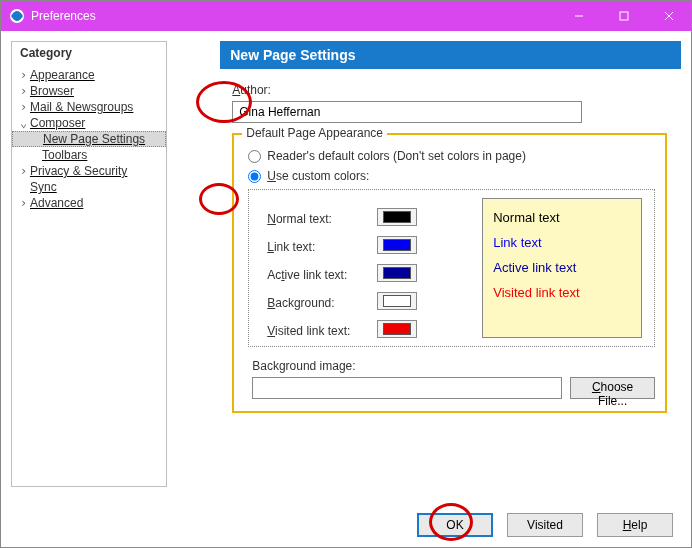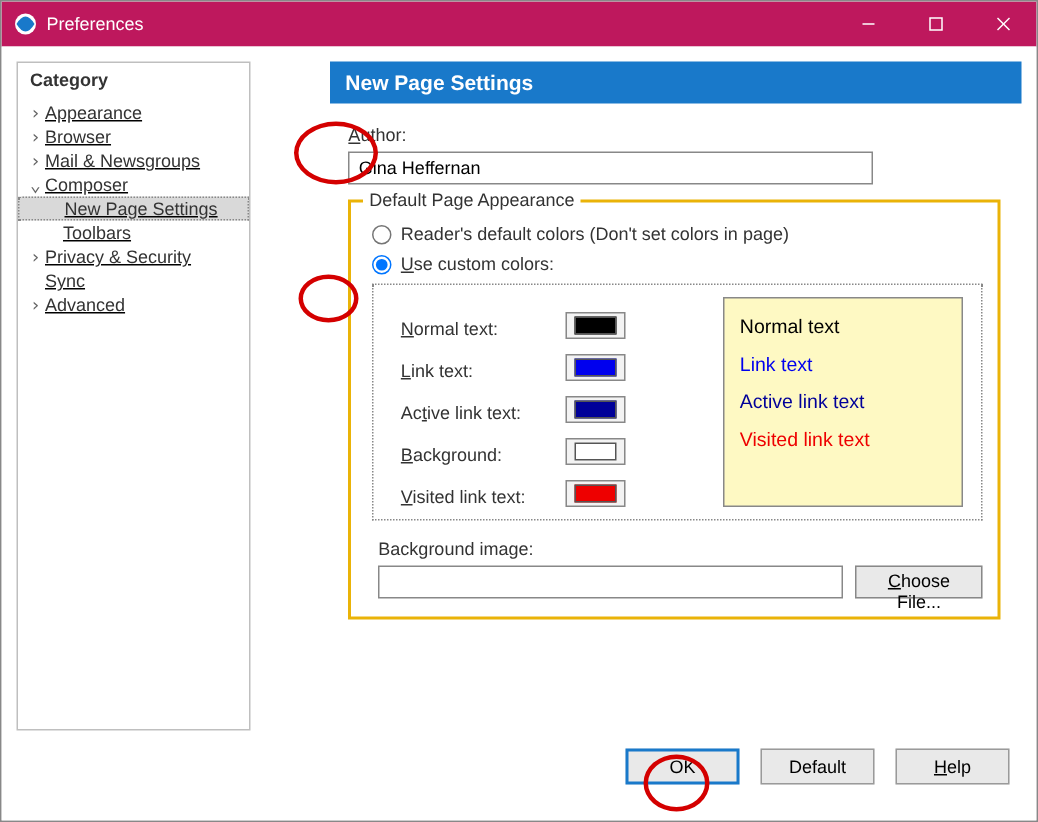--- a/index.html
+++ b/index.html
@@ -10,21 +10,21 @@
     width: 692px;
     height: 548px;
     position: relative;
     background: #f0f0f0;
     border: 1px solid #888;
     overflow: hidden;
   }
 
   
   .titlebar {
-    background: #be185d;
+    background: #d946ef;
     color: #fff;
     height: 30px;
     display: flex;
     align-items: center;
     padding-left: 8px;
   }
   .titlebar .app-icon {
     width: 16px; height: 16px; margin-right: 6px;
     display: inline-flex; align-items: center; justify-content: center;
   }
@@ -175,21 +175,21 @@
     border: 1px solid #888;
     background: #e9e9e9;
     padding: 2px 10px;
     font: inherit;
     height: 22px;
   }
 
   .button-row {
     position: absolute;
     right: 18px;
-    bottom: 24px;
+    bottom: 10px;
     display: flex;
     gap: 14px;
   }
   .btn {
     min-width: 76px;
     height: 24px;
     border: 1px solid #9a9a9a;
     background: #e9e9e9;
     font: inherit;
     padding: 2px 12px;
@@ -322,20 +322,20 @@
             <input class="text-input" type="text" value="" style="">
             <button class="choose-btn"><span class="underline-letter">C</span>hoose File...</button>
           </div>
         </div>
       </div>
     </div>
   </div>
 
   <div class="button-row">
     <button class="btn default">OK</button>
-    <button class="btn">Default</button>
+    <button class="btn">Visited</button>
     <button class="btn"><span class="underline-letter">H</span>elp</button>
   </div>
 </div>
 
 <div class="anno" style="top:80px; left:195px; width:56px; height:42px;"></div>
 <div class="anno" style="top:182px; left:198px; width:40px; height:32px;"></div>
 <div class="anno" style="top:502px; left:428px; width:44px; height:38px;"></div>
 
 </body></html>

